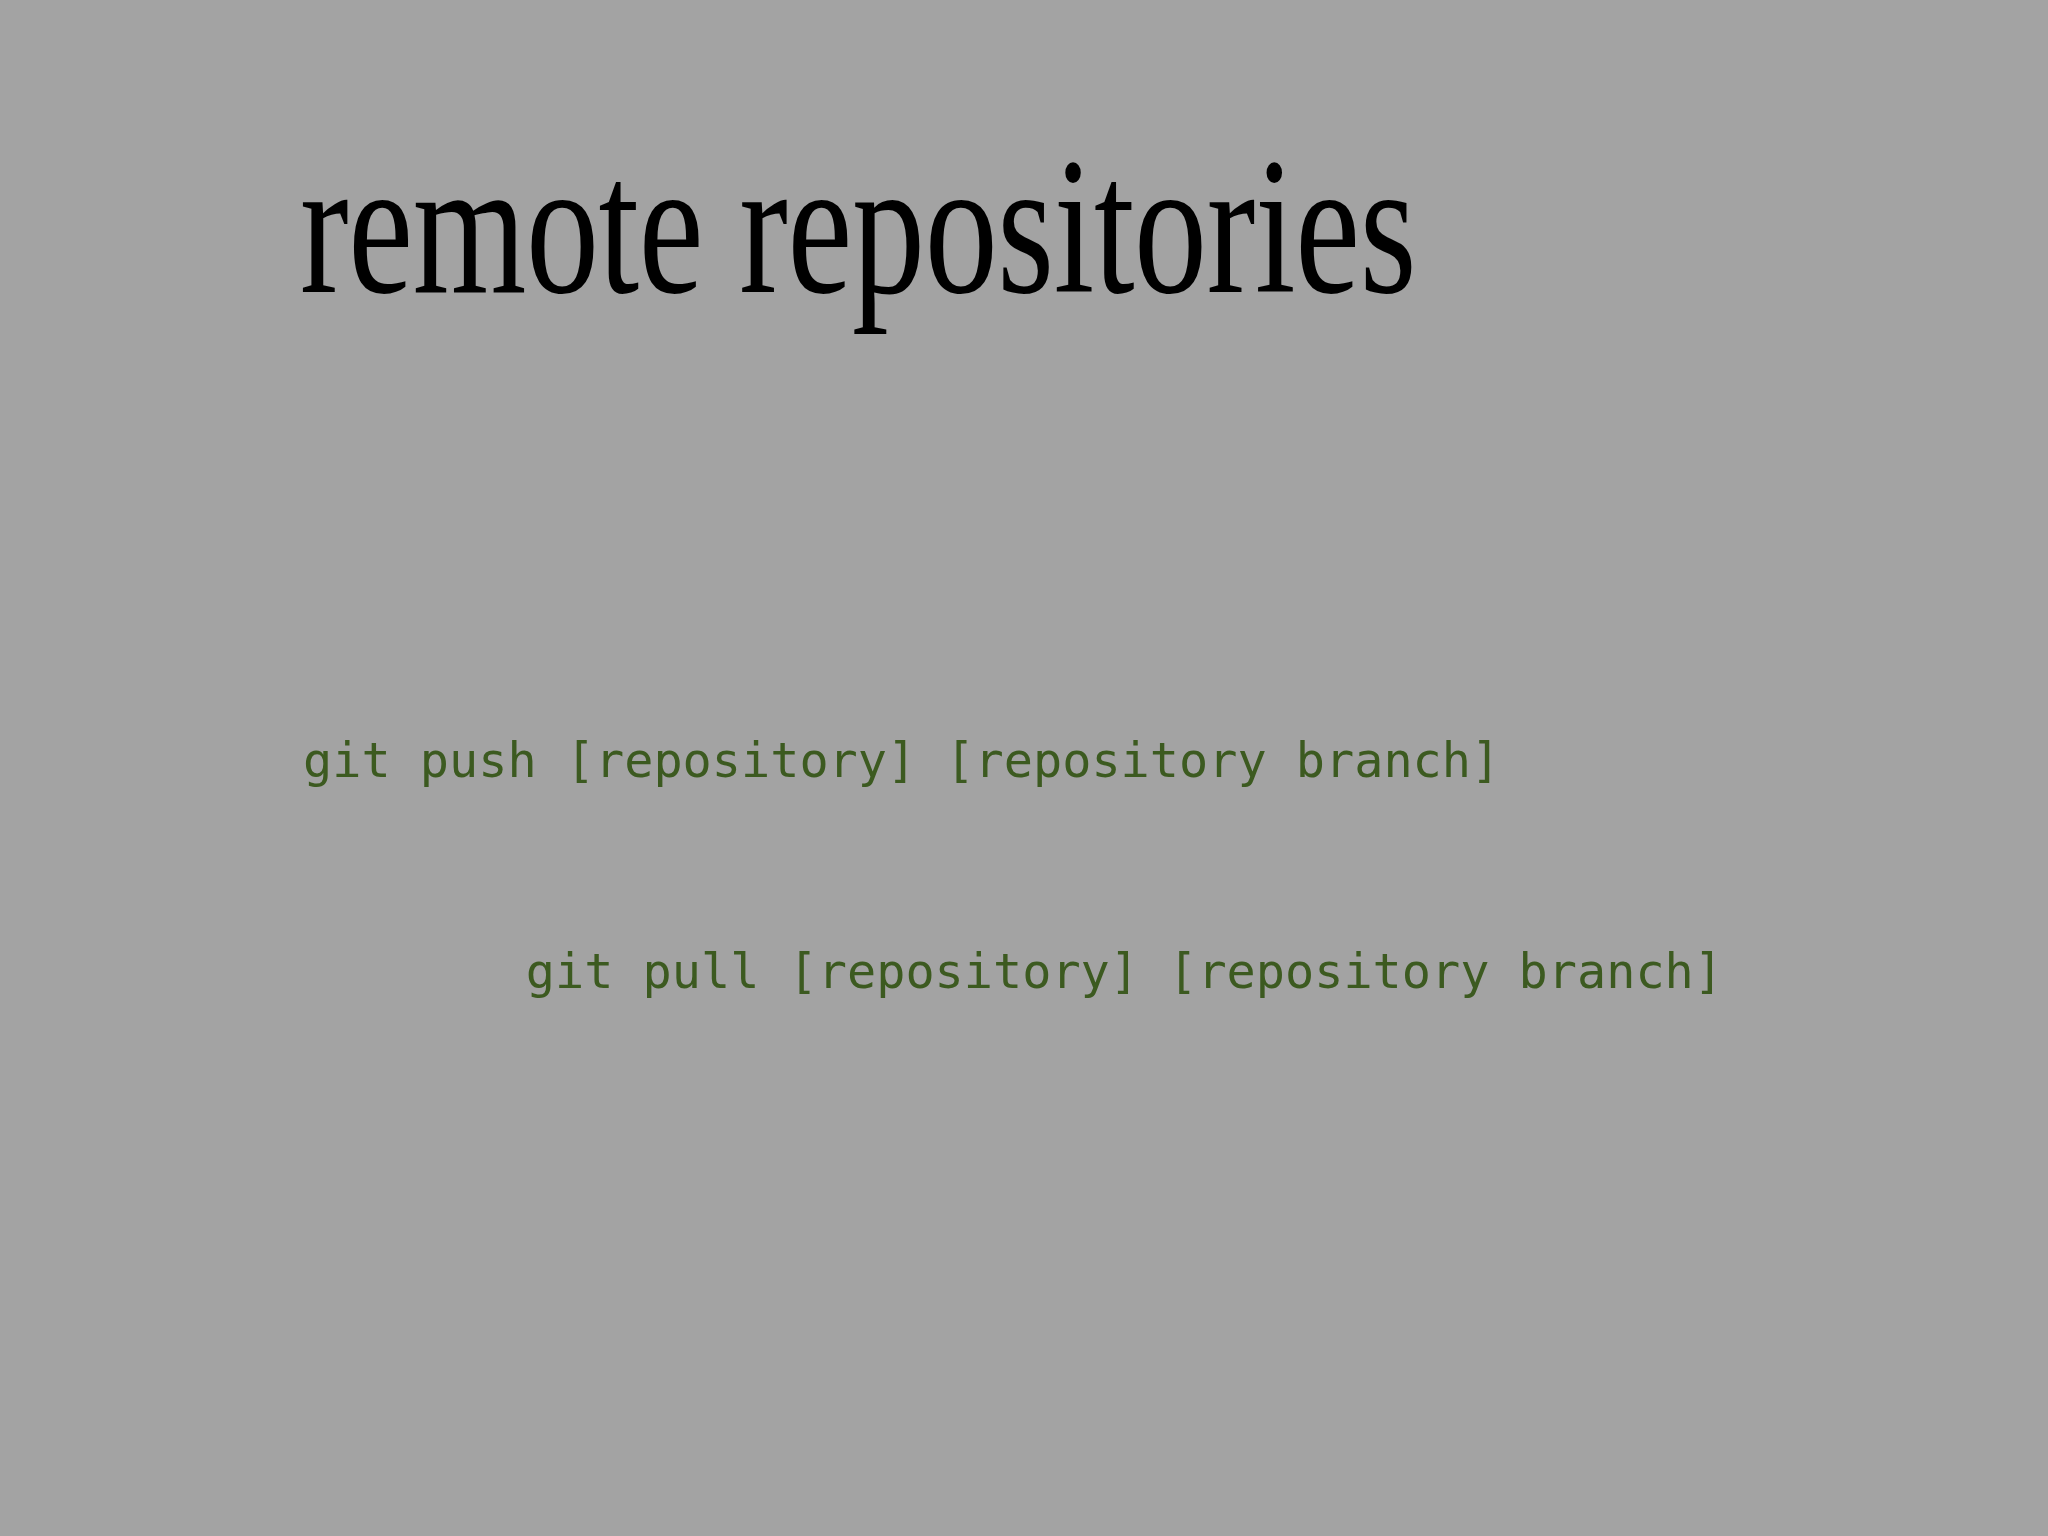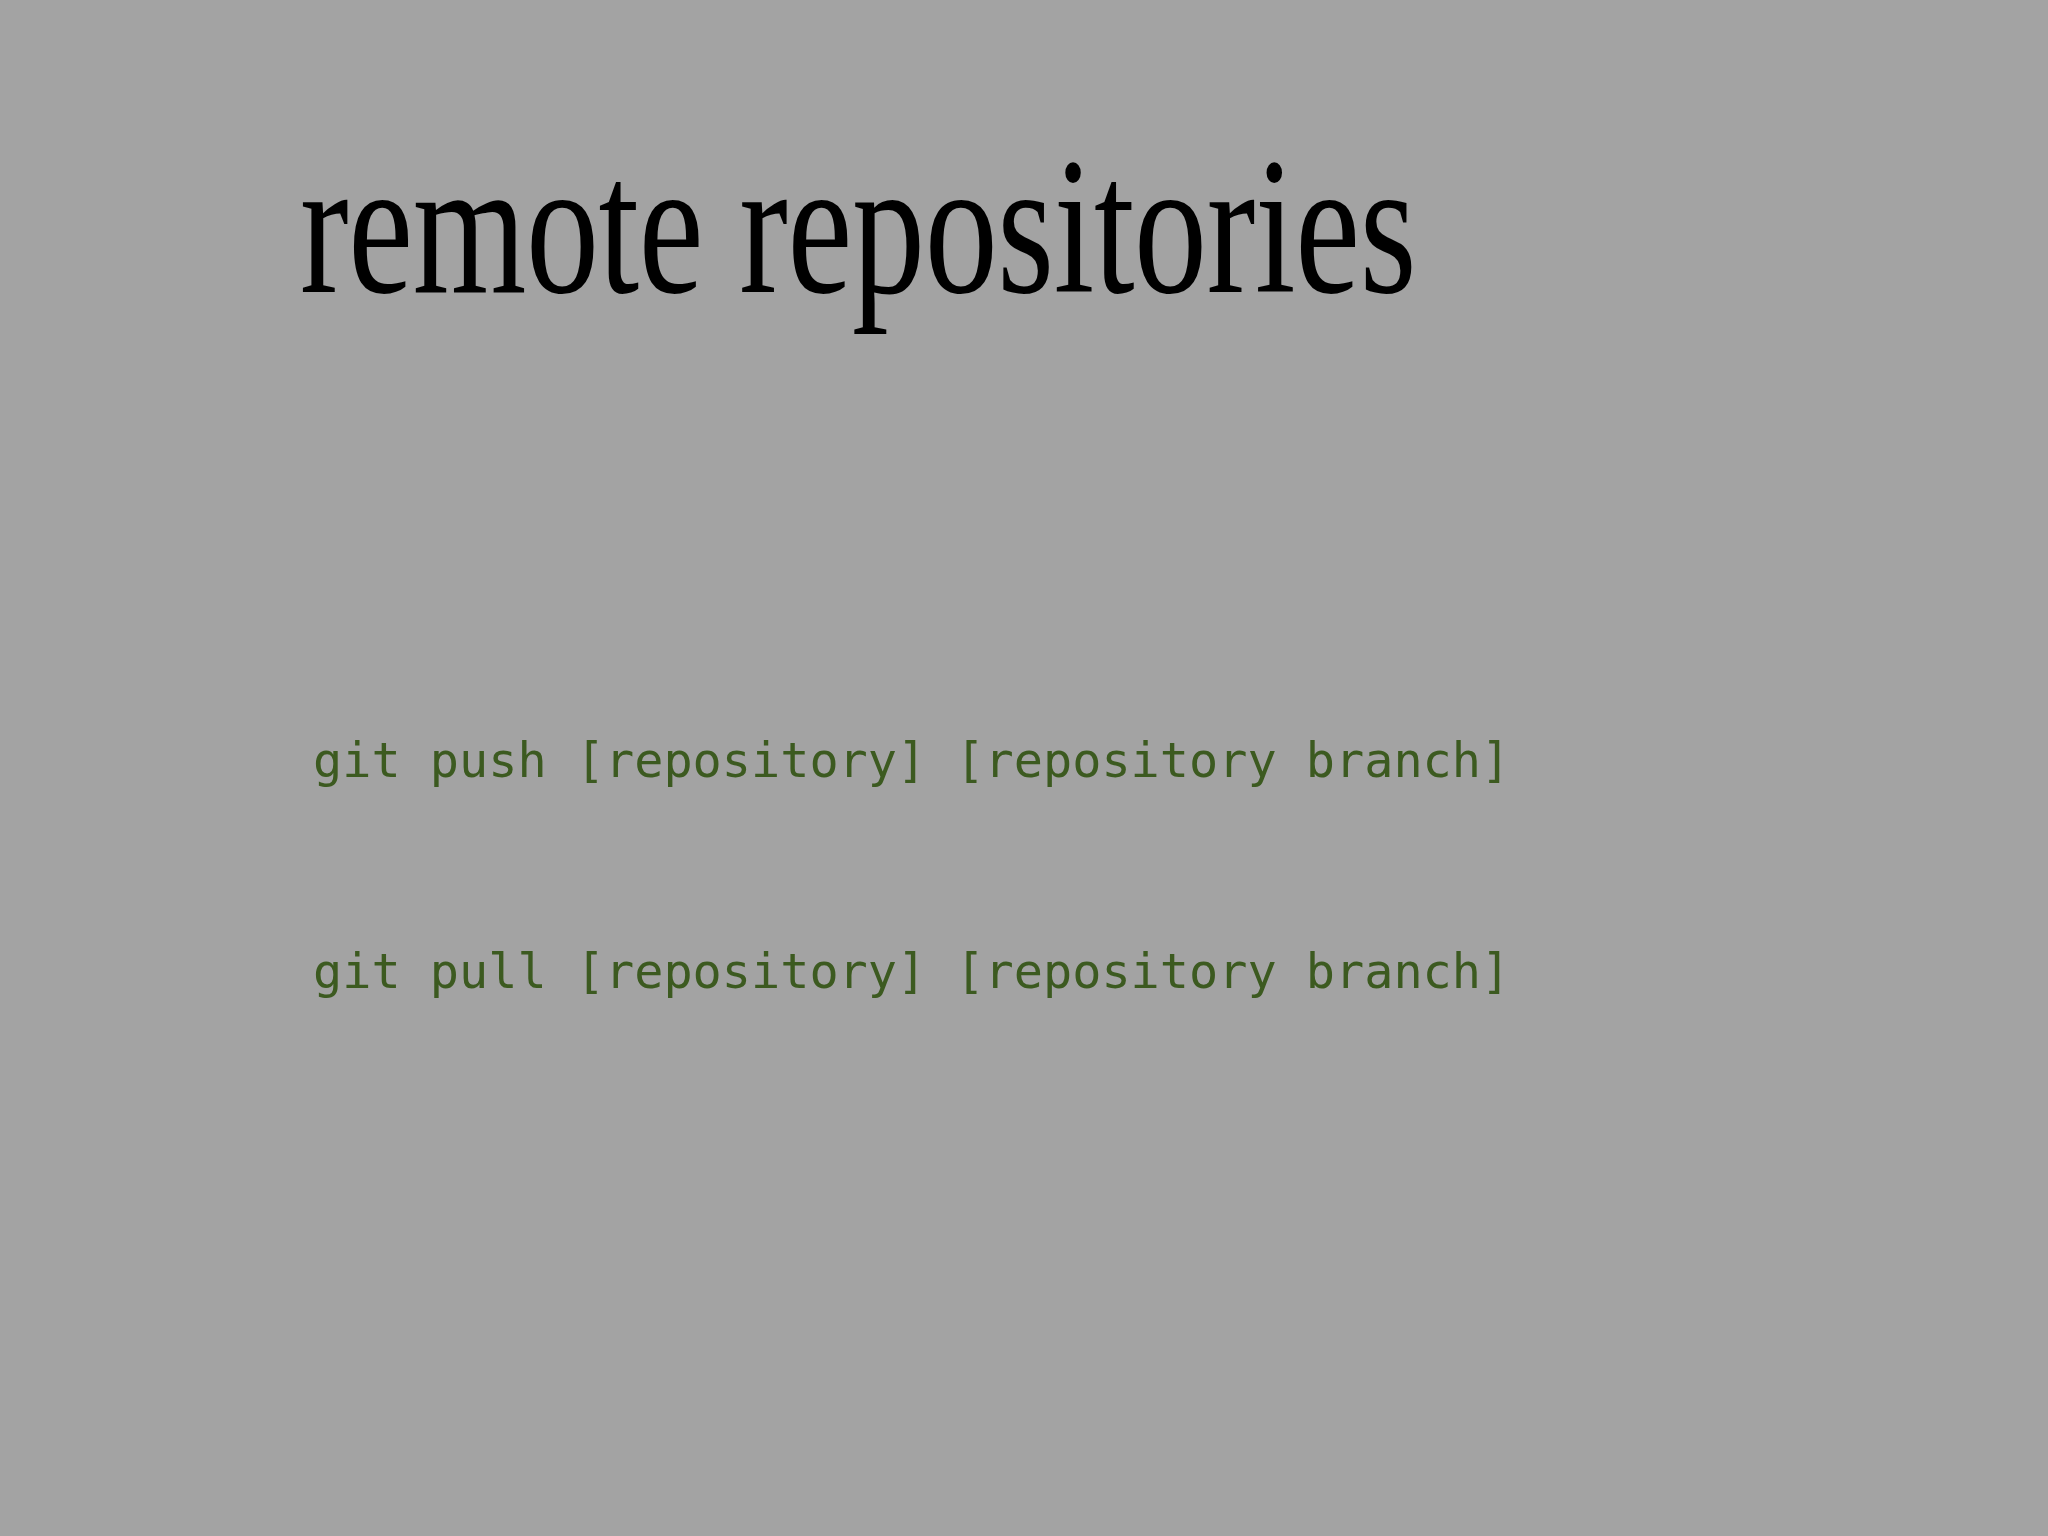--- a/index.html
+++ b/index.html
@@ -38,40 +38,41 @@
     color: #000000;
     white-space: nowrap;
     transform: scaleX(0.745);
     transform-origin: left top;
     -webkit-font-smoothing: antialiased;
   }
 
   
   .code-block {
     position: absolute;
-    left: 313px;
+    left: 303px;
     top: 736px;
     width: 1420px;
   }
 
   .code-line {
     font-family: "DejaVu Sans Mono", "Liberation Mono", monospace;
     font-weight: 400;
     font-size: 48.5px;
     line-height: 1.0;
     letter-spacing: 0px;
     color: #3c5a20;
     white-space: pre;
     margin: 0;
     padding: 0;
     -webkit-font-smoothing: antialiased;
   }
 
   .code-line + .code-line {
     margin-top: 162px;
+    text-align: right;
   }
 </style>
 </head>
 <body>
 
 <div class="slide">
 
   <h1 class="slide-title">remote repositories</h1>
 
   <div class="code-block">

